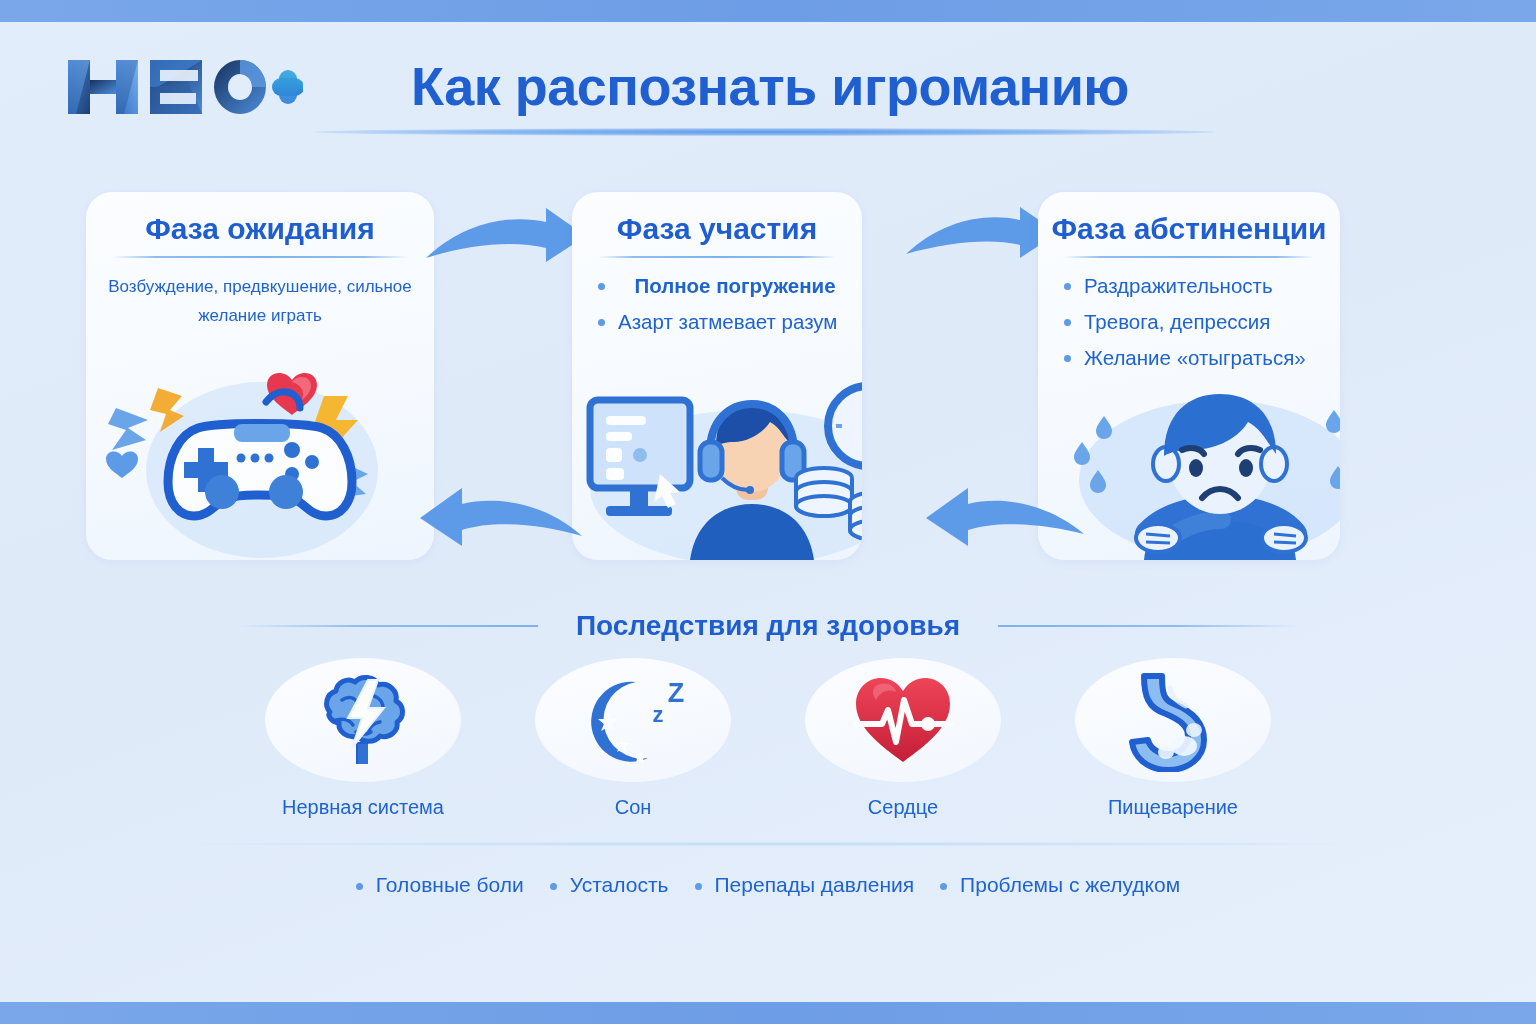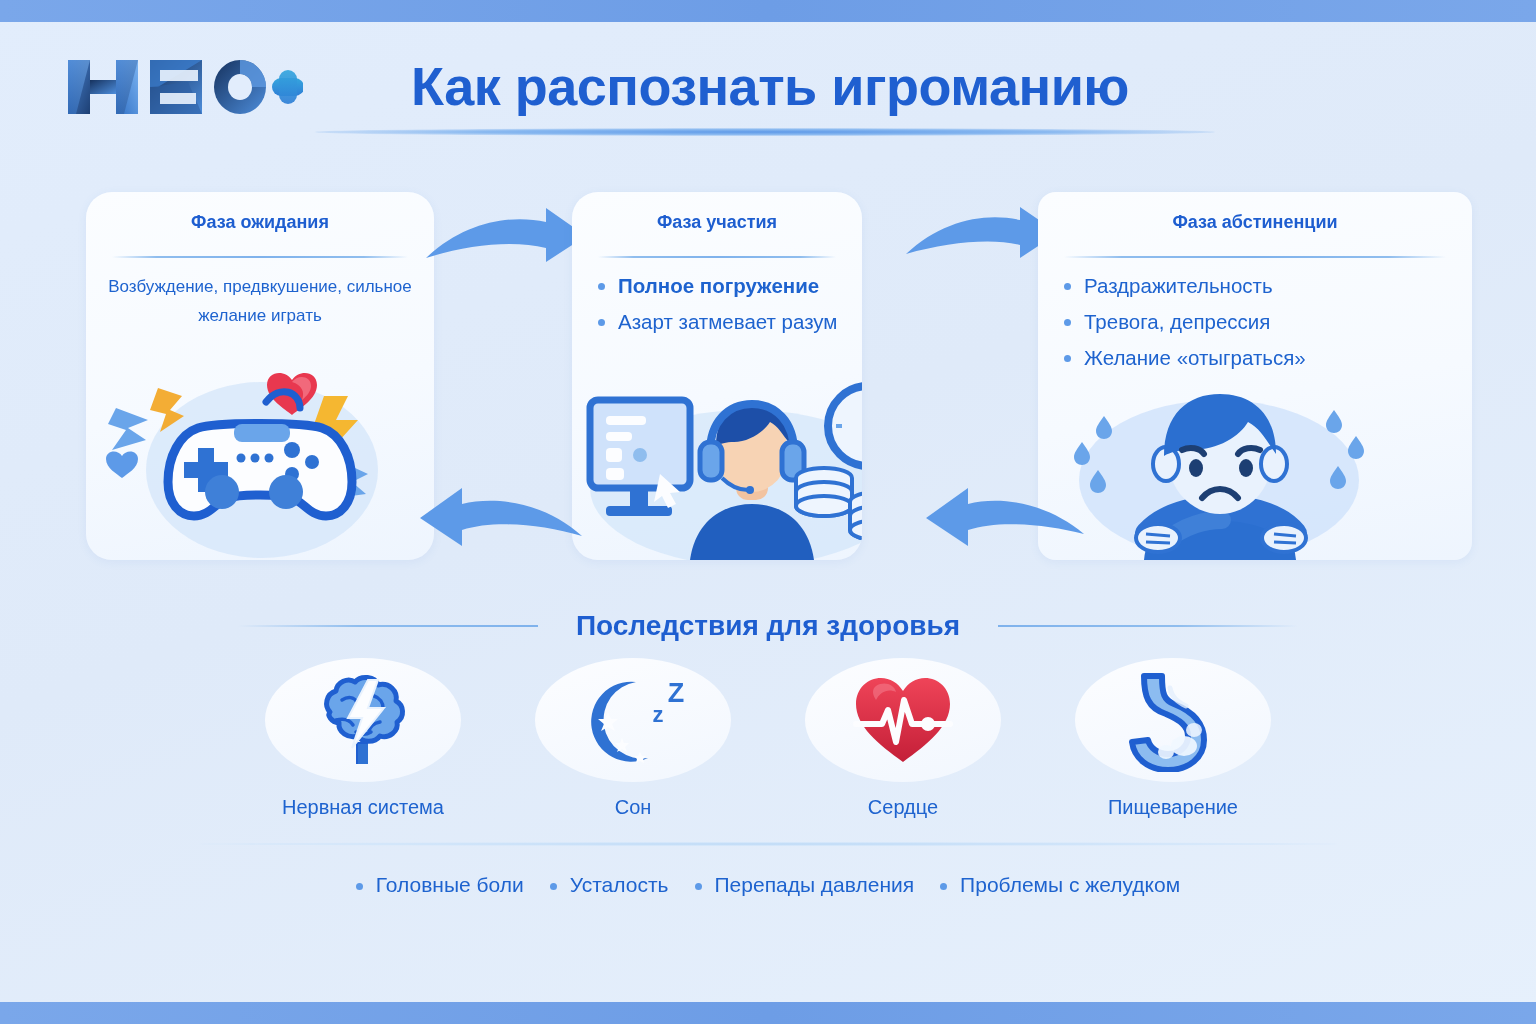--- a/index.html
+++ b/index.html
@@ -34,41 +34,41 @@
   
   .card{
     position:absolute;top:192px;height:368px;
     background:linear-gradient(170deg,#fbfdff 0%,#f6faff 55%,#eef5fe 100%);
     border-radius:26px;
     box-shadow:0 2px 10px rgba(80,130,200,.08);
     overflow:hidden;
   }
   .card.c1{left:86px;width:348px;}
   .card.c2{left:572px;width:290px;}
-  .card.c3{left:1038px;width:434px;border-radius:18px;}
+  .card.c3{left:1038px;width:302px;}
 
   .card-title{
     position:absolute;left:0;right:0;top:20px;text-align:center;
-    font-size:18px;font-weight:bold;color:#1e5ed0;white-space:nowrap;
+    font-size:30px;font-weight:bold;color:#1e5ed0;white-space:nowrap;
   }
   .card-rule{
     position:absolute;left:26px;right:26px;top:64px;height:2px;
     background:linear-gradient(90deg,rgba(150,190,240,0),#8fbdee 15%,#7fb2ec 50%,#8fbdee 85%,rgba(150,190,240,0));
   }
   .card-body{position:absolute;left:0;right:0;top:80px;}
   .para{
     text-align:center;color:#1e63cf;font-size:17px;line-height:29px;
     padding:0 14px;
   }
   .blist{list-style:none;margin:0;padding:0 10px 0 26px;}
   .blist li{
     position:relative;color:#1e63cf;font-size:20.5px;line-height:27px;
     margin-bottom:9px;padding-left:20px;white-space:nowrap;
   }
-  .blist li.strong{font-weight:bold;}
+  .blist li.strong{font-weight:bold;text-align:center;}
   .blist li::before{
     content:"";position:absolute;left:0;top:11px;
     width:7px;height:7px;border-radius:50%;background:#5d9ae8;
   }
 
   
   .arrow{position:absolute;}
 
   
   .sec-head{

